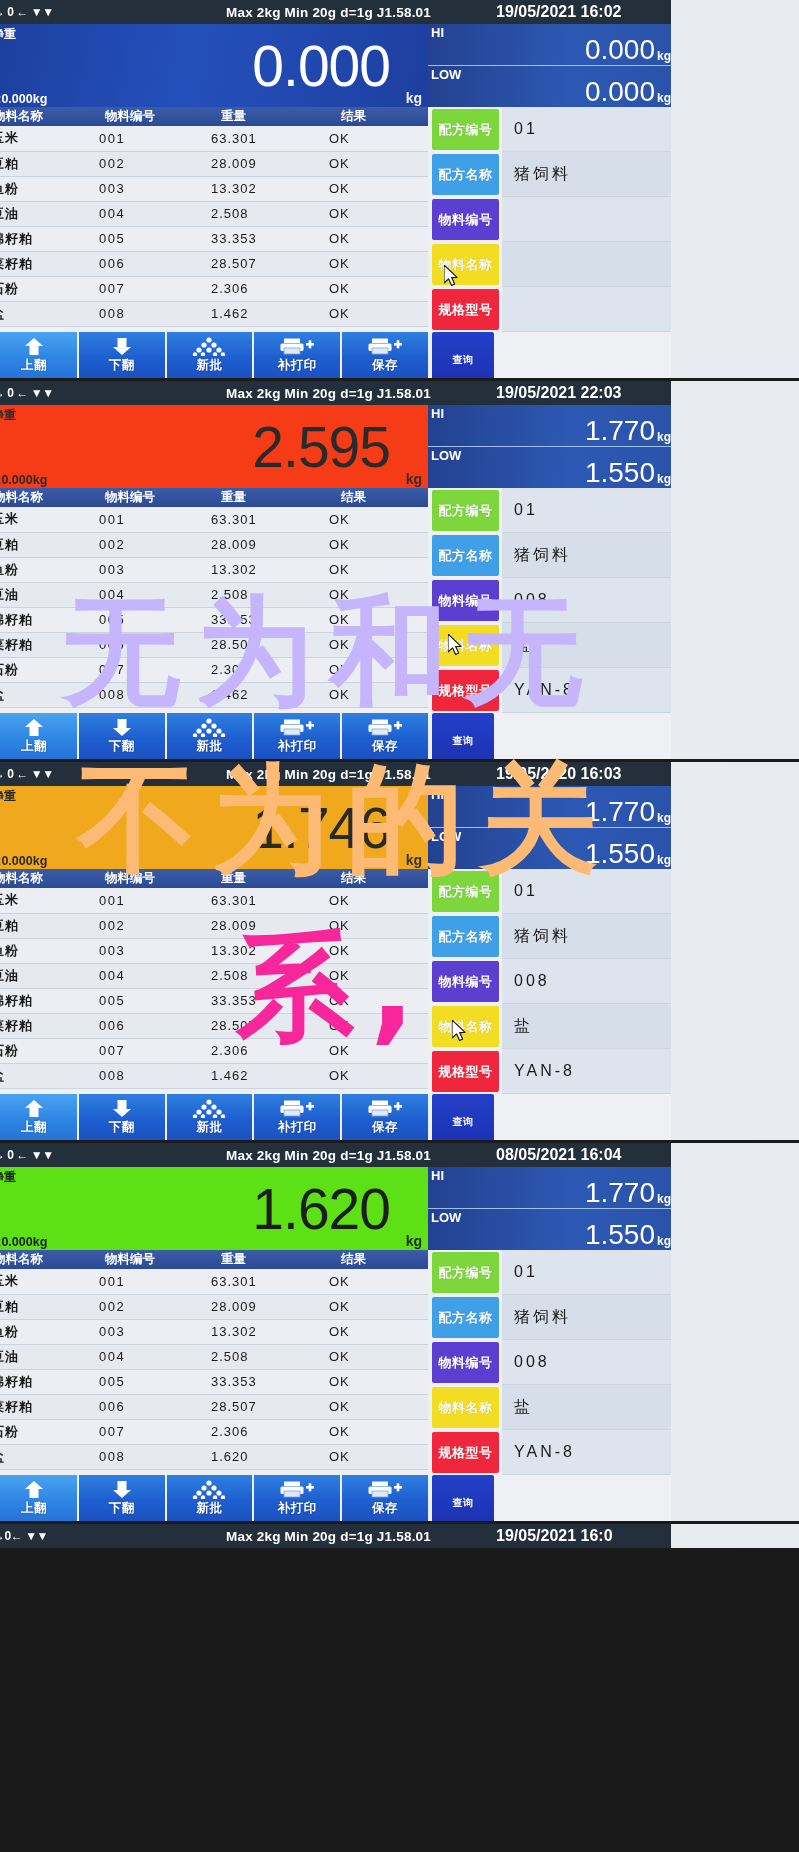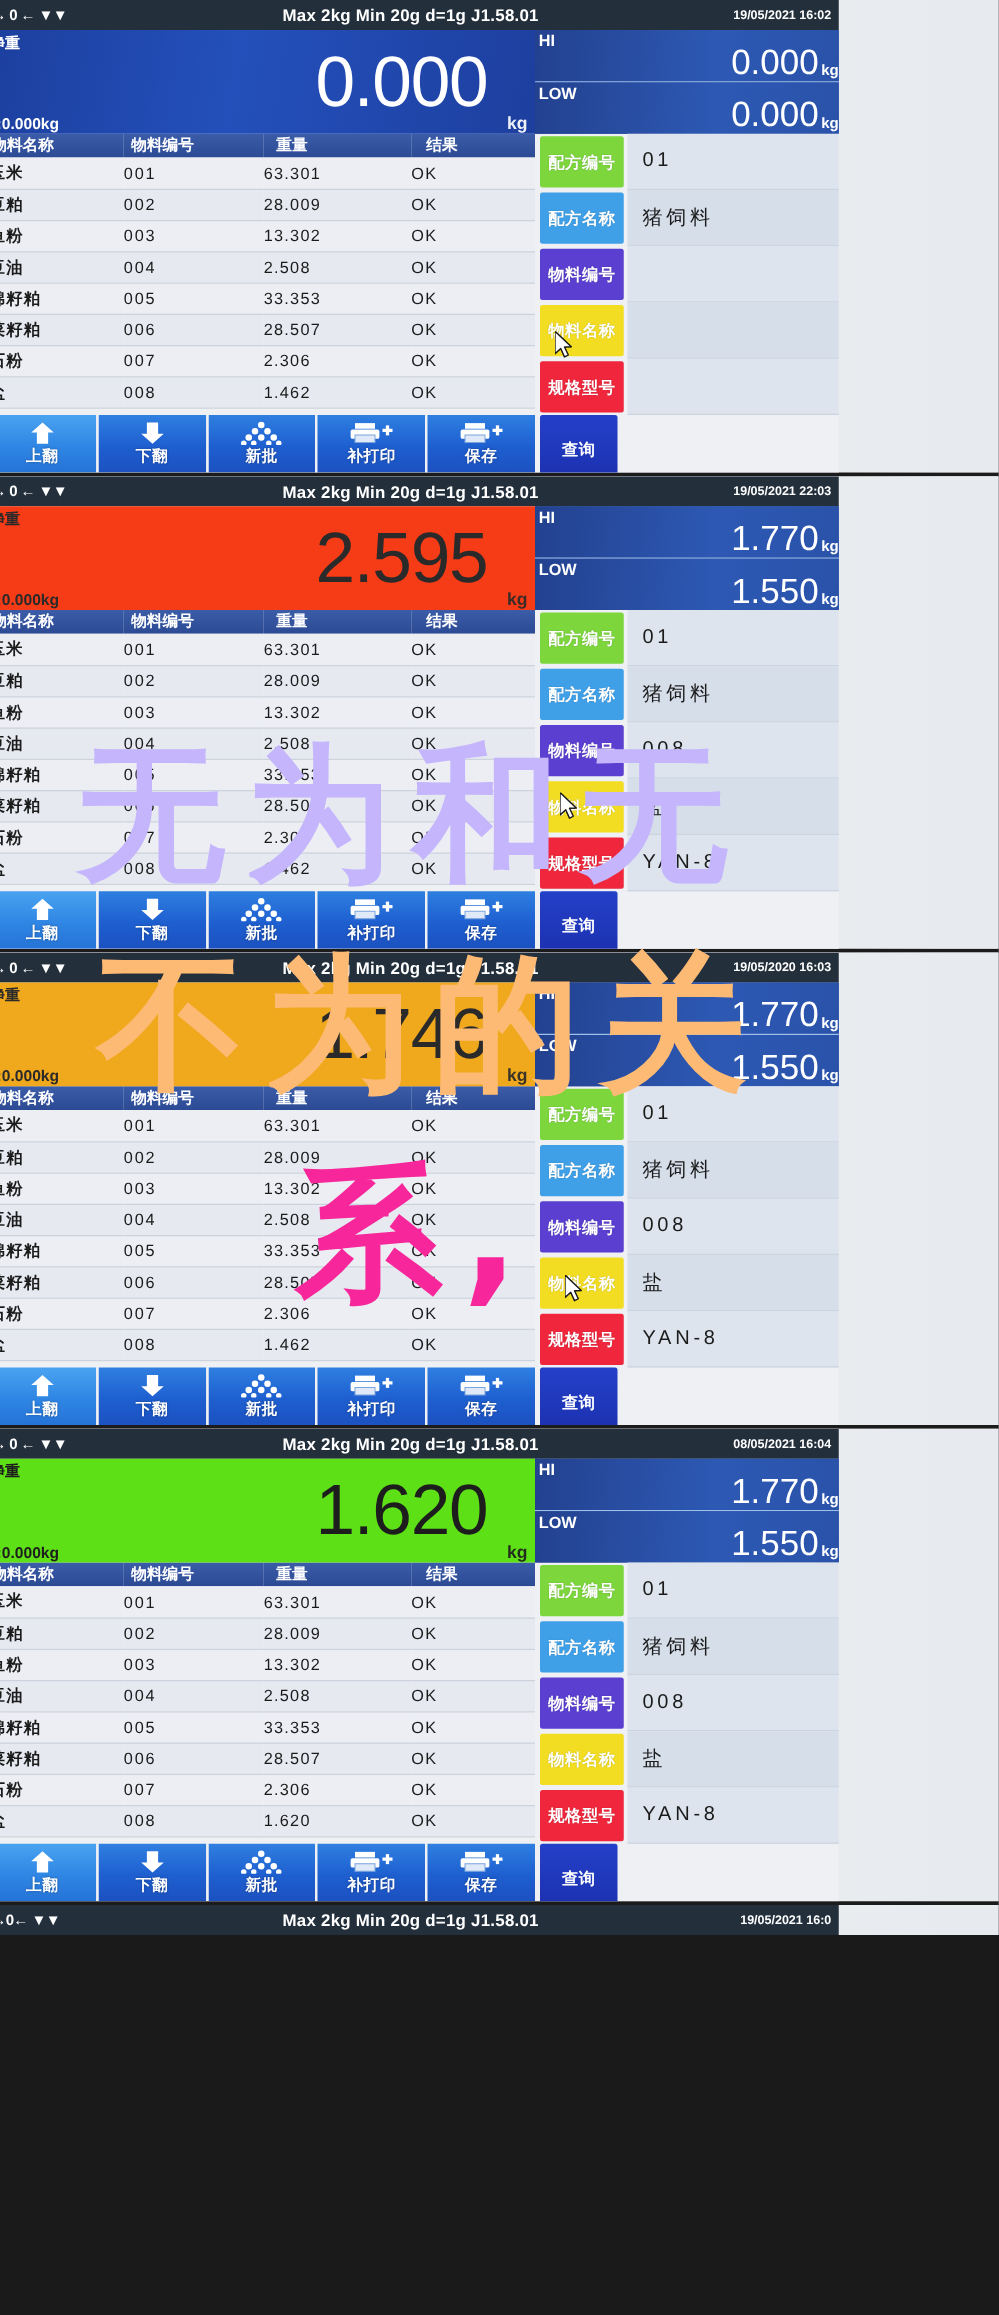--- a/index.html
+++ b/index.html
@@ -50,24 +50,24 @@
   .sb-glyph { font-size: 12px; line-height: 1; }
   .sb-center {
     flex: 1;
     text-align: center;
     white-space: nowrap;
     letter-spacing: 0.2px;
     font-size: 13.5px;
   }
   .sb-right {
     width: 175px;
-    text-align: right;
+    text-align: left;
     padding-right: 6px;
     white-space: nowrap;
-    font-size: 10px;
+    font-size: 16px;
   }
 
   
   .weight-row { display: flex; height: 83px; }
 
   .weight-main {
     position: relative;
     width: 437px;
     color: #ffffff;
   }
@@ -229,21 +229,21 @@
     width: 243px;
     display: flex;
     align-items: flex-start;
     padding-left: 4px;
     background: #eef0f4;
   }
   .qbtn {
     width: 62px; height: 56px;
     background: linear-gradient(180deg,#2440c8 0%,#1b2fae 100%);
     color: #ffffff;
-    font-size: 13px; font-weight: bold;
+    font-size: 10px; font-weight: bold;
     display: flex; align-items: center; justify-content: center;
     border-radius: 2px;
     letter-spacing: 0.5px;
   }
 
   
   .overlay {
     position: absolute;
     left: 0; top: 0;
     width: 799px;

